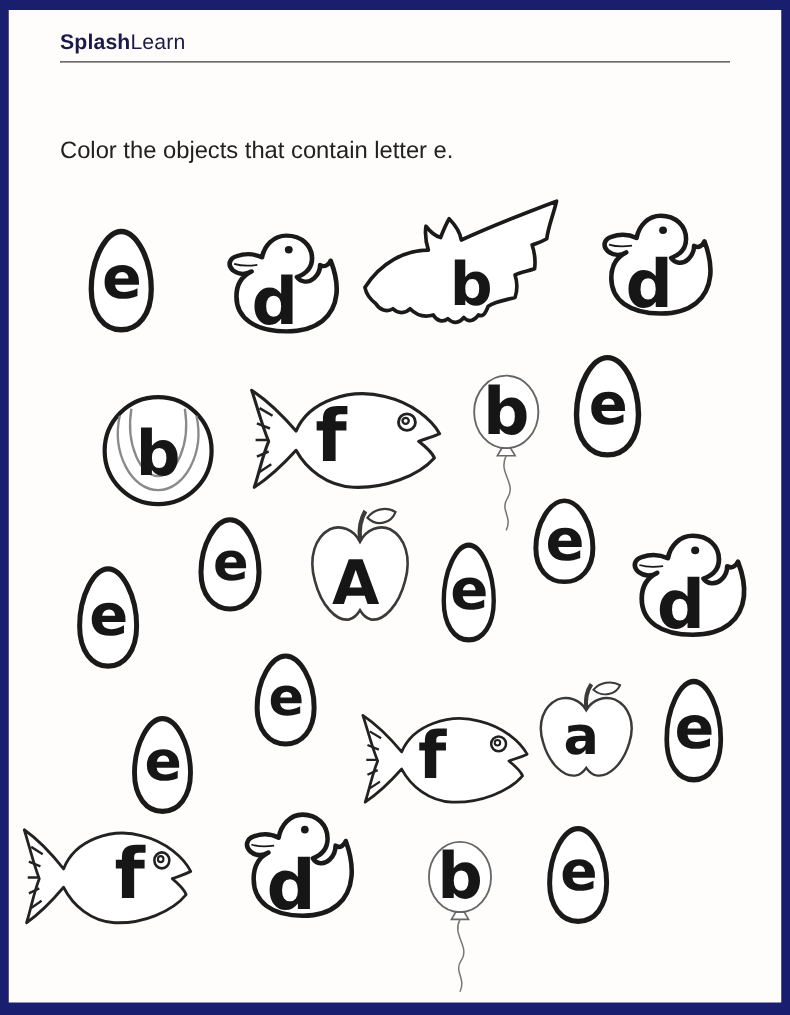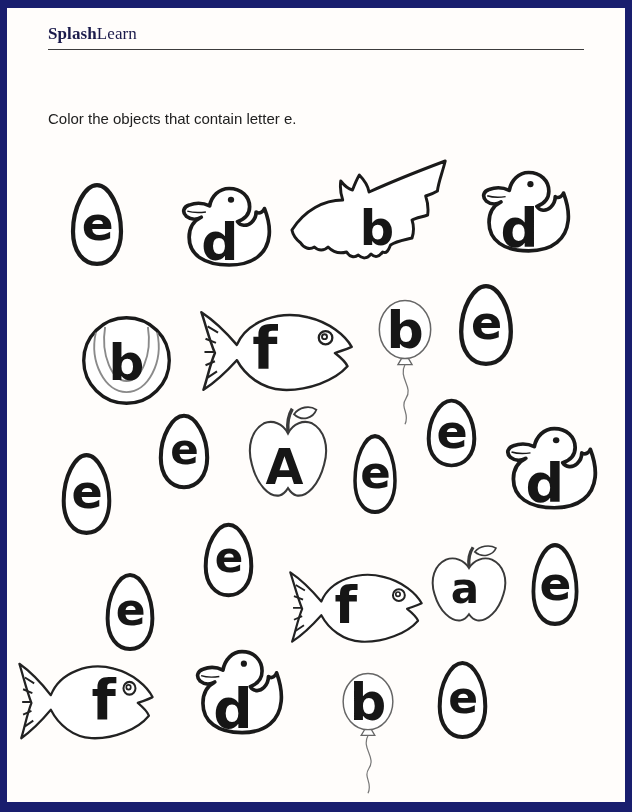--- a/index.html
+++ b/index.html
@@ -1,26 +1,26 @@
 <!DOCTYPE html>
 <html><head>
 <meta charset="utf-8">
 <style>
   html,body{margin:0;padding:0;background:#e8e8e8;}
   .frame{position:relative;width:632px;height:812px;background:#191e6e;overflow:hidden;
          font-family:"Liberation Sans",sans-serif;}
   .page{position:absolute;left:7px;top:8px;right:7px;bottom:10px;background:#fffdfb;}
   .logo{position:absolute;left:48px;top:24px;font-size:17px;color:#1b1b4b;
-        font-family:Liberation Serif, serif;letter-spacing:.1px;}
+        font-family:Liberation Sans, sans-serif;letter-spacing:.1px;}
   .logo .lb{font-weight:700;}
   .logo .ll{font-weight:400;}
   .rule{position:absolute;left:48px;top:49px;width:536px;height:1px;background:#3c3c3c;}
   .title{position:absolute;left:48px;top:72px;font-size:21px;font-weight:700;color:#28308c;
          font-family:"DejaVu Sans",sans-serif;letter-spacing:-.2px;}
-  .instruction{position:absolute;left:48px;top:110px;font-size:15px;color:#212121;}
+  .instruction{position:absolute;left:48px;top:110px;font-size:19px;color:#212121;}
   .canvas{position:absolute;inset:0;}
   .obj{position:absolute;}
   .obj > svg{position:absolute;inset:0;width:100%;height:100%;overflow:visible;display:block;}
   .letter{position:absolute;transform:translate(-50%,-50%);line-height:1;
           font-family:"DejaVu Sans",sans-serif;font-weight:700;color:#161616;}
   .defs-holder{position:absolute;width:0;height:0;overflow:hidden;}
 </style>
 </head>
 <body>
 

